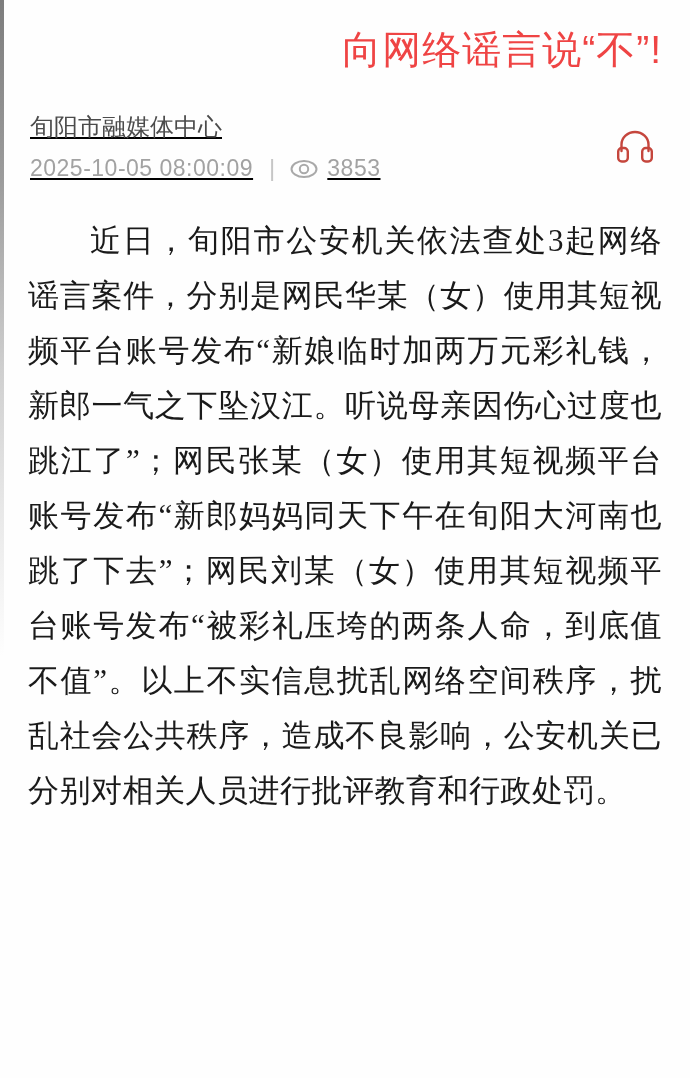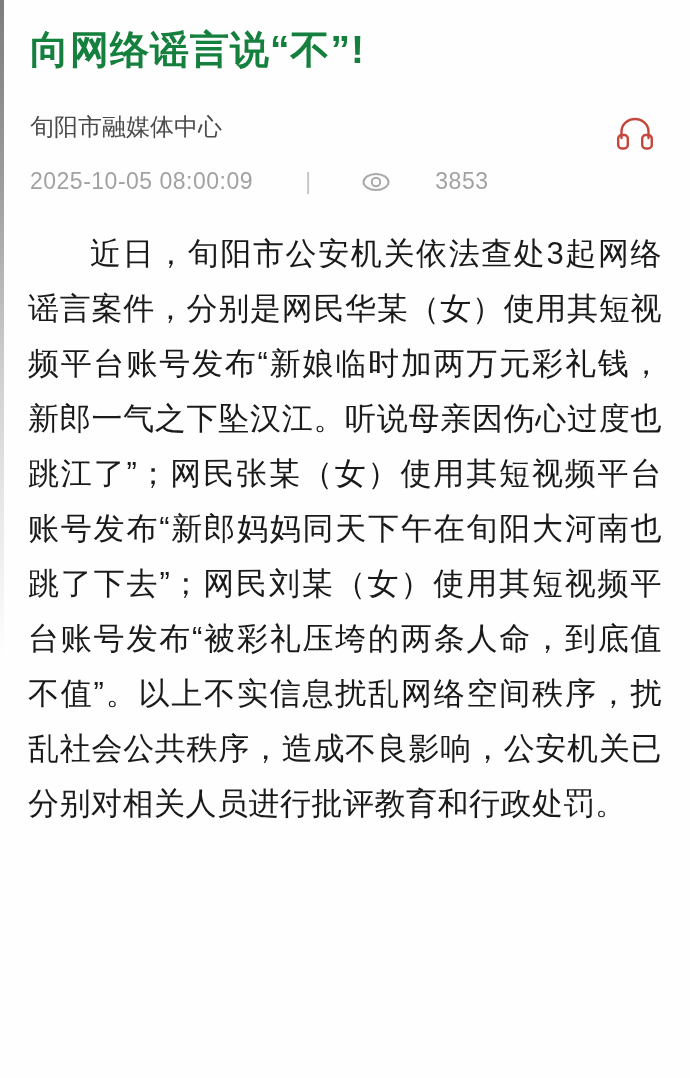--- a/index.html
+++ b/index.html
@@ -24,44 +24,45 @@
     background: linear-gradient(#7d7d7d 0%, #9c9c9c 22%, #cfcfcf 45%, #e8e8e8 62%, rgba(255,255,255,0) 80%);
     pointer-events: none;
   }
   .article-header {
     padding: 26px 28px 0 30px;
   }
   .article-title {
     margin: 0;
     font-size: 39px;
     line-height: 1.25;
-    font-weight: 700;
-    color: #15803d;
+    font-weight: 400;
+    color: #ef4444;
     letter-spacing: 1px;
     font-family: "Liberation Sans", "DejaVu Sans", sans-serif;
+    text-align: right;
   }
   .meta-row {
     margin-top: 36px;
     display: flex;
     justify-content: space-between;
-    align-items: flex-start;
+    align-items: center;
+    text-decoration: underline;
   }
   .meta-left { display: flex; flex-direction: column; }
   .article-source {
     font-size: 24px;
     line-height: 32px;
     color: #4b4b4b;
   }
   .date-row {
-    margin-top: 25px;
+    margin-top: 12px;
     display: flex;
     align-items: center;
     font-size: 23px;
     color: #a2a2a2;
-    gap: 36px;
   }
   .publish-time { letter-spacing: 0.5px; }
   .meta-sep {
     margin: 0 14px 0 16px;
     color: #c6c6c6;
     font-size: 24px;
     transform: translateY(-1px);
   }
   .eye-icon-wrap {
     display: inline-flex;
@@ -85,20 +86,21 @@
   }
   .article-body p {
     margin: 0;
     text-indent: 2em;
     font-size: 31px;
     line-height: 55px;
     color: #1a1a1a;
     text-align: justify;
     letter-spacing: 0.5px;
     word-break: break-all;
+    font-family: Liberation Serif, serif;
   }
 </style>
 </head>
 <body>
 
 <div class="page">
   <div class="edge-strip"></div>
 
   <header class="article-header">
     <h1 class="article-title">向网络谣言说“不”!</h1>

